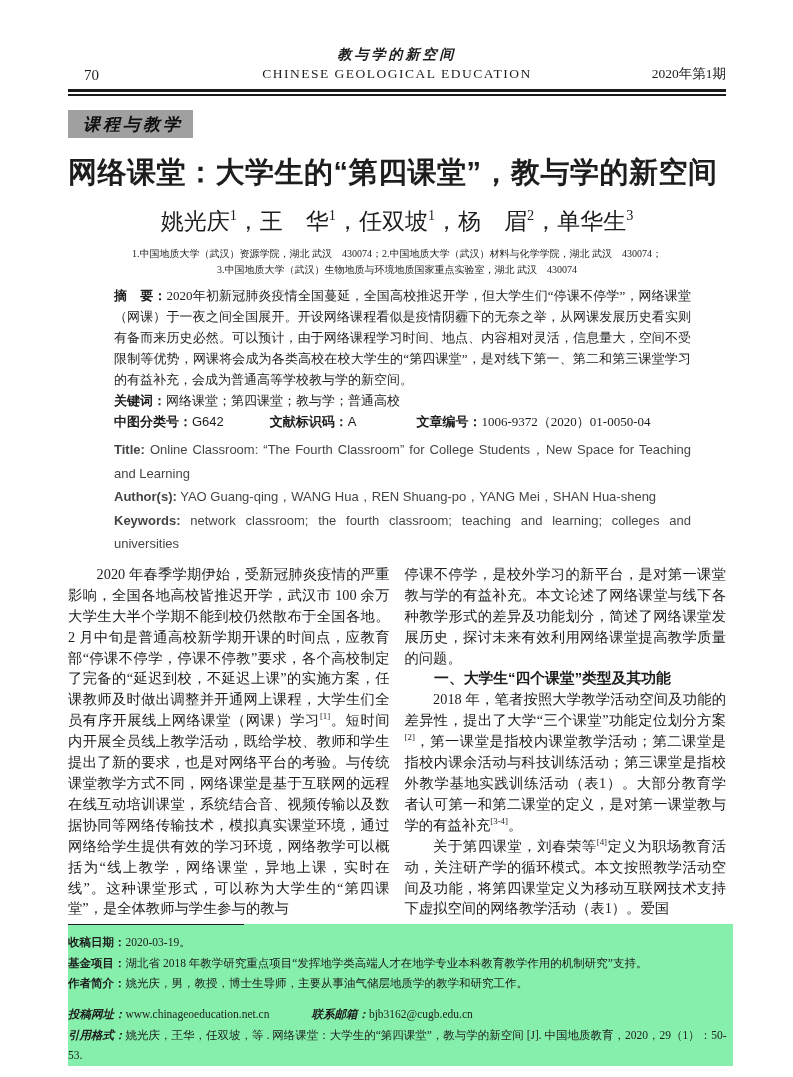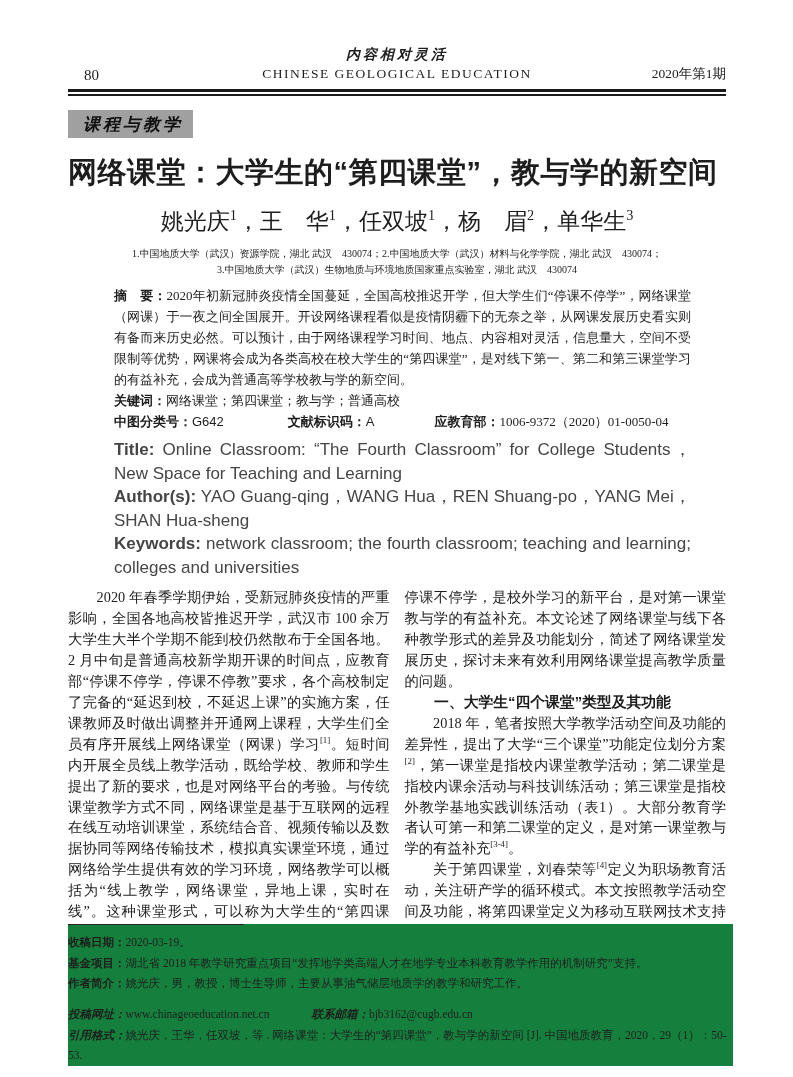--- a/index.html
+++ b/index.html
@@ -50,27 +50,27 @@
   .affils{margin-top:8px;text-align:center;font-size:10px;line-height:1.55;}
   .sup{font-size:0.62em;vertical-align:super;line-height:0;}
   
   .abstract-block{
     margin:8px 35px 0 46px;
     font-size:13px;line-height:21px;text-align:justify;
   }
   .b{font-weight:bold;}
   .sans{font-family:"Liberation Sans","DejaVu Sans",sans-serif;}
   .meta-row{display:flex;}
-  .meta-pair-1{margin-right:64px;}
+  .meta-pair-1{margin-right:46px;}
   .meta-pair-2{margin-right:60px;}
   
   .english-block{
     margin:6px 35px 0 46px;
     font-family:"Liberation Sans","DejaVu Sans",sans-serif;
-    font-size:17px;line-height:23.5px;
+    font-size:13px;line-height:23.5px;
     color:var(--english-text,#454545);
     text-align:justify;
   }
   .en-label{font-weight:bold;}
   
   .body-columns{
     margin-top:8px;
     display:flex;gap:15px;
     height:352px;overflow:hidden;
     font-size:14.3px;line-height:20.9px;text-align:justify;
@@ -82,40 +82,40 @@
   .body-col p.para-cont{text-indent:0;}
   .body-col p.heading{
     text-indent:2em;font-weight:bold;
     font-family:"Liberation Sans","DejaVu Sans",sans-serif;
     font-size:14.8px;
   }
   
   .footnotes{
     position:absolute;left:68px;right:60px;top:924px;
     font-size:11.5px;line-height:1.8;
-    background:#15803d;
+    background:#86efac;
   }
   .fn-rule{width:176px;border-top:1.5px solid #222;margin-bottom:7px;}
   .fn-line{text-align:left;}
   .fn-label-b{font-weight:bold;font-family:"Liberation Sans","DejaVu Sans",sans-serif;}
   .fn-label-i{font-weight:bold;font-style:italic;}
   .fn-contact{margin-top:10px;}
   .fn-gap{display:inline-block;width:42px;}
 </style>
 </head>
 <body>
 
 <div class="page">
 
   <div class="header">
     <div class="header-center">
-      <div class="journal-cn">内容相对灵活</div>
+      <div class="journal-cn">教与学的新空间</div>
       <div class="journal-en">CHINESE  GEOLOGICAL  EDUCATION</div>
     </div>
-    <div class="page-num">80</div>
+    <div class="page-num">70</div>
     <div class="issue">2020年第1期</div>
   </div>
   <div class="rules">
     <div class="rule-thick"></div>
     <div class="rule-thin"></div>
   </div>
 
   <div>
     <span class="section-tag">课程与教学</span>
   </div>
@@ -130,21 +130,21 @@
   <div class="abstract-block">
     <div>
       <span class="b">摘　要：</span><span>2020年初新冠肺炎疫情全国蔓延，全国高校推迟开学，但大学生们“停课不停学”，网络课堂（网课）于一夜之间全国展开。开设网络课程看似是疫情阴霾下的无奈之举，从网课发展历史看实则有备而来历史必然。可以预计，由于网络课程学习时间、地点、内容相对灵活，信息量大，空间不受限制等优势，网课将会成为各类高校在校大学生的“第四课堂”，是对线下第一、第二和第三课堂学习的有益补充，会成为普通高等学校教与学的新空间。</span>
     </div>
     <div>
       <span class="b">关键词：</span><span>网络课堂；第四课堂；教与学；普通高校</span>
     </div>
     <div class="meta-row">
       <span class="meta-pair-1"><span class="b">中图分类号：</span><span class="sans">G642</span></span>
       <span class="meta-pair-2"><span class="b">文献标识码：</span><span class="sans">A</span></span>
-      <span><span class="b">应教育部：</span><span>1006-9372（2020）01-0050-04</span></span>
+      <span><span class="b">文章编号：</span><span>1006-9372（2020）01-0050-04</span></span>
     </div>
   </div>
 
   <div class="english-block">
     <div>
       <span class="en-label">Title:</span><span> Online Classroom: “The Fourth Classroom” for College Students，New Space for Teaching and Learning</span>
     </div>
     <div>
       <span class="en-label">Author(s):</span><span> YAO Guang-qing，WANG Hua，REN Shuang-po，YANG Mei，SHAN Hua-sheng</span>
     </div>

